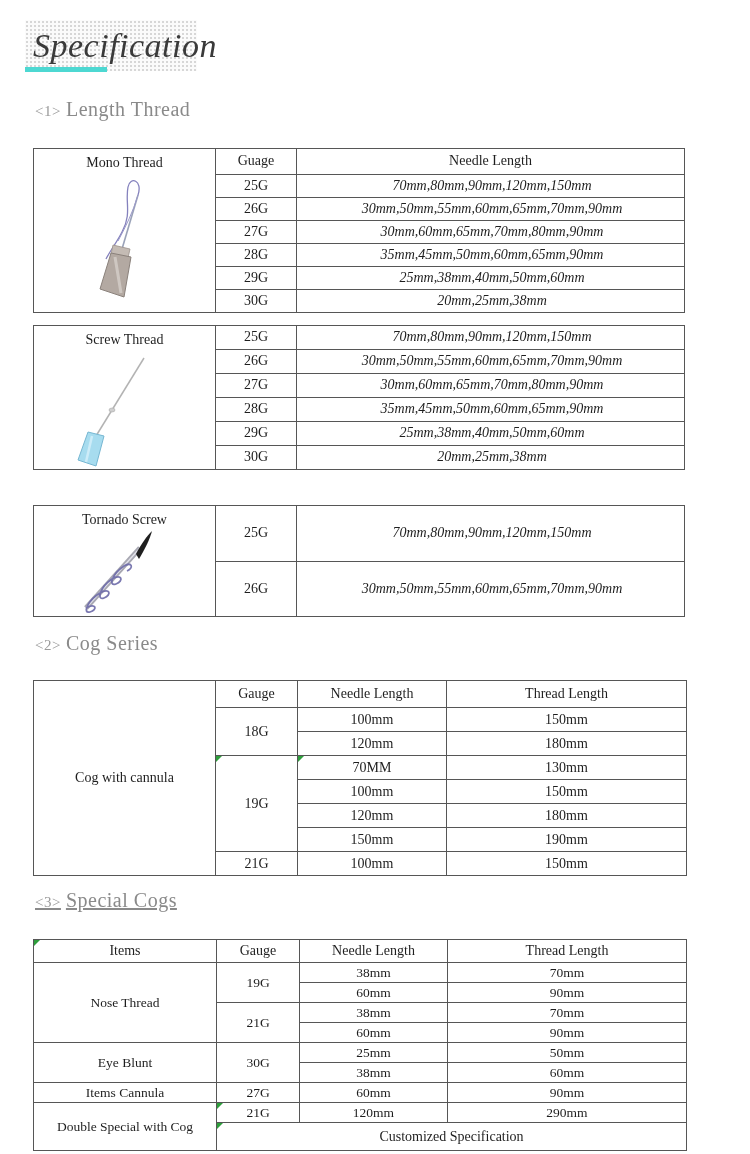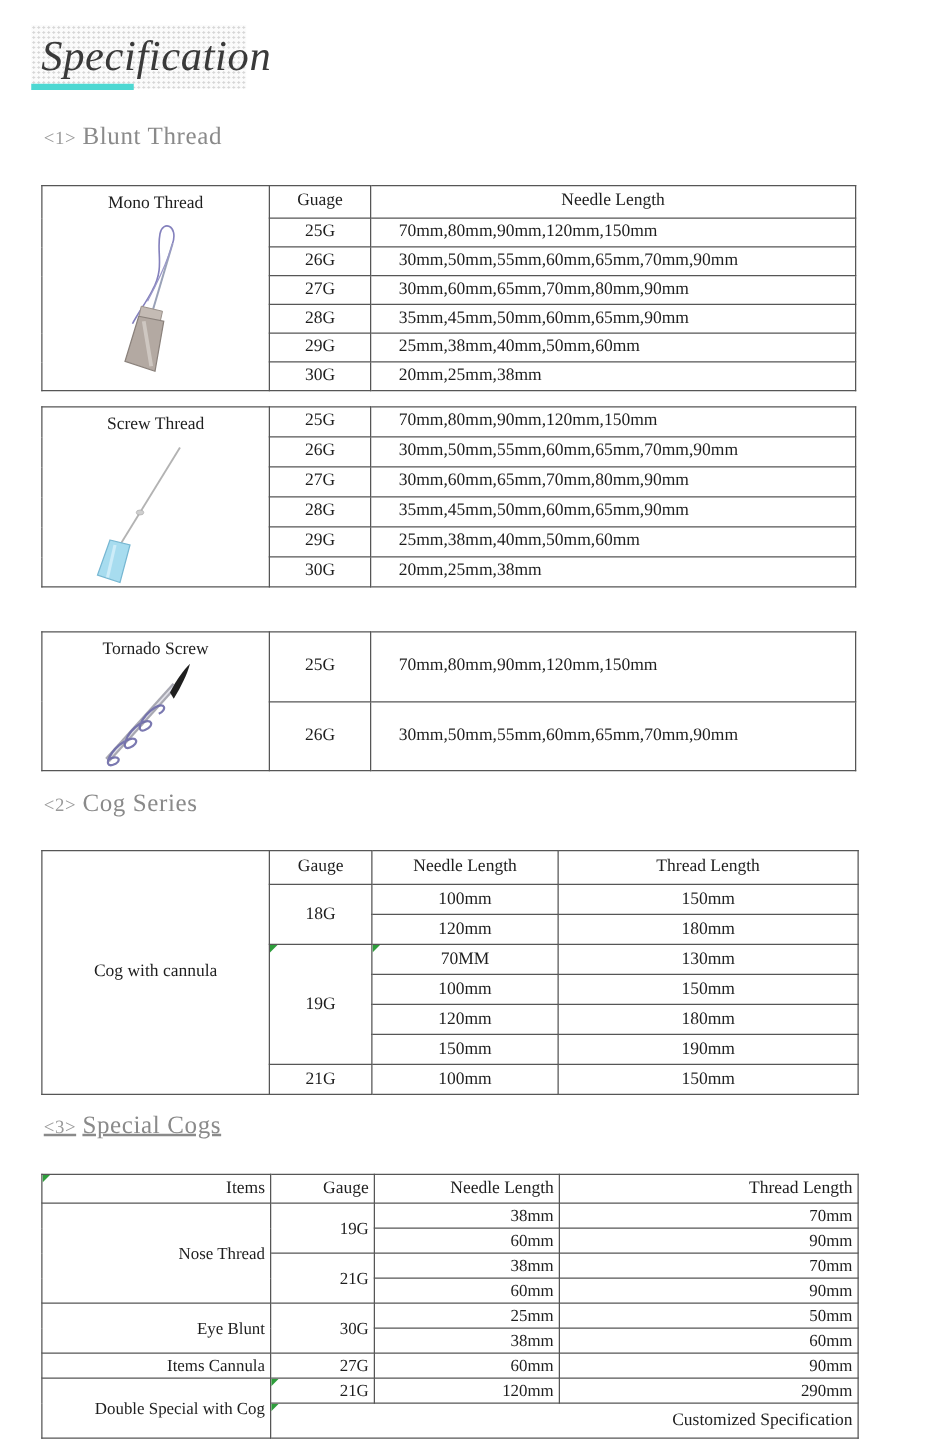--- a/index.html
+++ b/index.html
@@ -60,21 +60,21 @@
     vertical-align: middle;
     position: relative;
     overflow: hidden;
   }
 
   
   .t-basic { width: 651px; margin-top: 27px; border-radius: 17px; }
   .t-basic col.c-img    { width: 182px; }
   .t-basic col.c-gauge  { width: 81px;  }
   .t-basic col.c-needle { width: 388px; }
-  .t-basic td.needle-cell { text-align: left; padding-left: 22px; }
+  .t-basic td.needle-cell { text-align: center; padding-left: 7px; font-style: italic; }
   .t-basic td.img-cell { vertical-align: top; padding: 0; }
   .t-mono   td { height: 23px; }
   .t-mono   tr.hdr td { height: 26px; }
   .t-screw  { margin-top: 12px; }
   .t-screw  td { height: 24px; }
   .t-tornado { margin-top: 35px; }
   .t-tornado td { height: 55px; }
   .product-name { padding-top: 6px; font-size: 14px; color: #1e1e1e; }
   .img-wrap { display: block; margin-top: 2px; }
 
@@ -86,21 +86,21 @@
   .t-cog col.c-thread { width: 240px; }
   .t-cog td { height: 24px; }
   .t-cog tr.hdr td { height: 27px; }
 
   
   .t-special { width: 653px; margin-top: 27px; }
   .t-special col.c-item   { width: 183px; }
   .t-special col.c-gauge  { width: 83px;  }
   .t-special col.c-needle { width: 148px; }
   .t-special col.c-thread { width: 239px; }
-  .t-special td { height: 20px; font-size: 13.5px; text-align: right; }
+  .t-special td { height: 20px; font-size: 13.5px; }
   .t-special tr.hdr td { height: 23px; font-size: 14px; }
   .t-special td.customized-cell { height: 28px; font-size: 14px; margin-left: 40px; }
 
   
   .corner-marker {
     position: absolute;
     top: 0; left: 0;
     width: 0; height: 0;
     border-top: 6px solid #2e9e3c;
     border-right: 6px solid transparent;
@@ -108,21 +108,21 @@
 </style>
 </head>
 <body>
 
 <div class="title-block">
   <span class="title-highlight">Specification</span>
   <span class="title-underline" style="background-color: rgb(77, 216, 210);"></span>
 </div>
 
 <div class="section-heading h-basic">
-  <span class="sec-label">&lt;1&gt;</span><span>Blunt Thread</span>
+  <span class="sec-label">&lt;1&gt;</span><span>Length Thread</span>
 </div>
 
 <table class="t-basic t-mono">
   <colgroup>
       <col class="c-img">
       <col class="c-gauge">
       <col class="c-needle">
     </colgroup>
   <tbody>
       <tr class="hdr">

